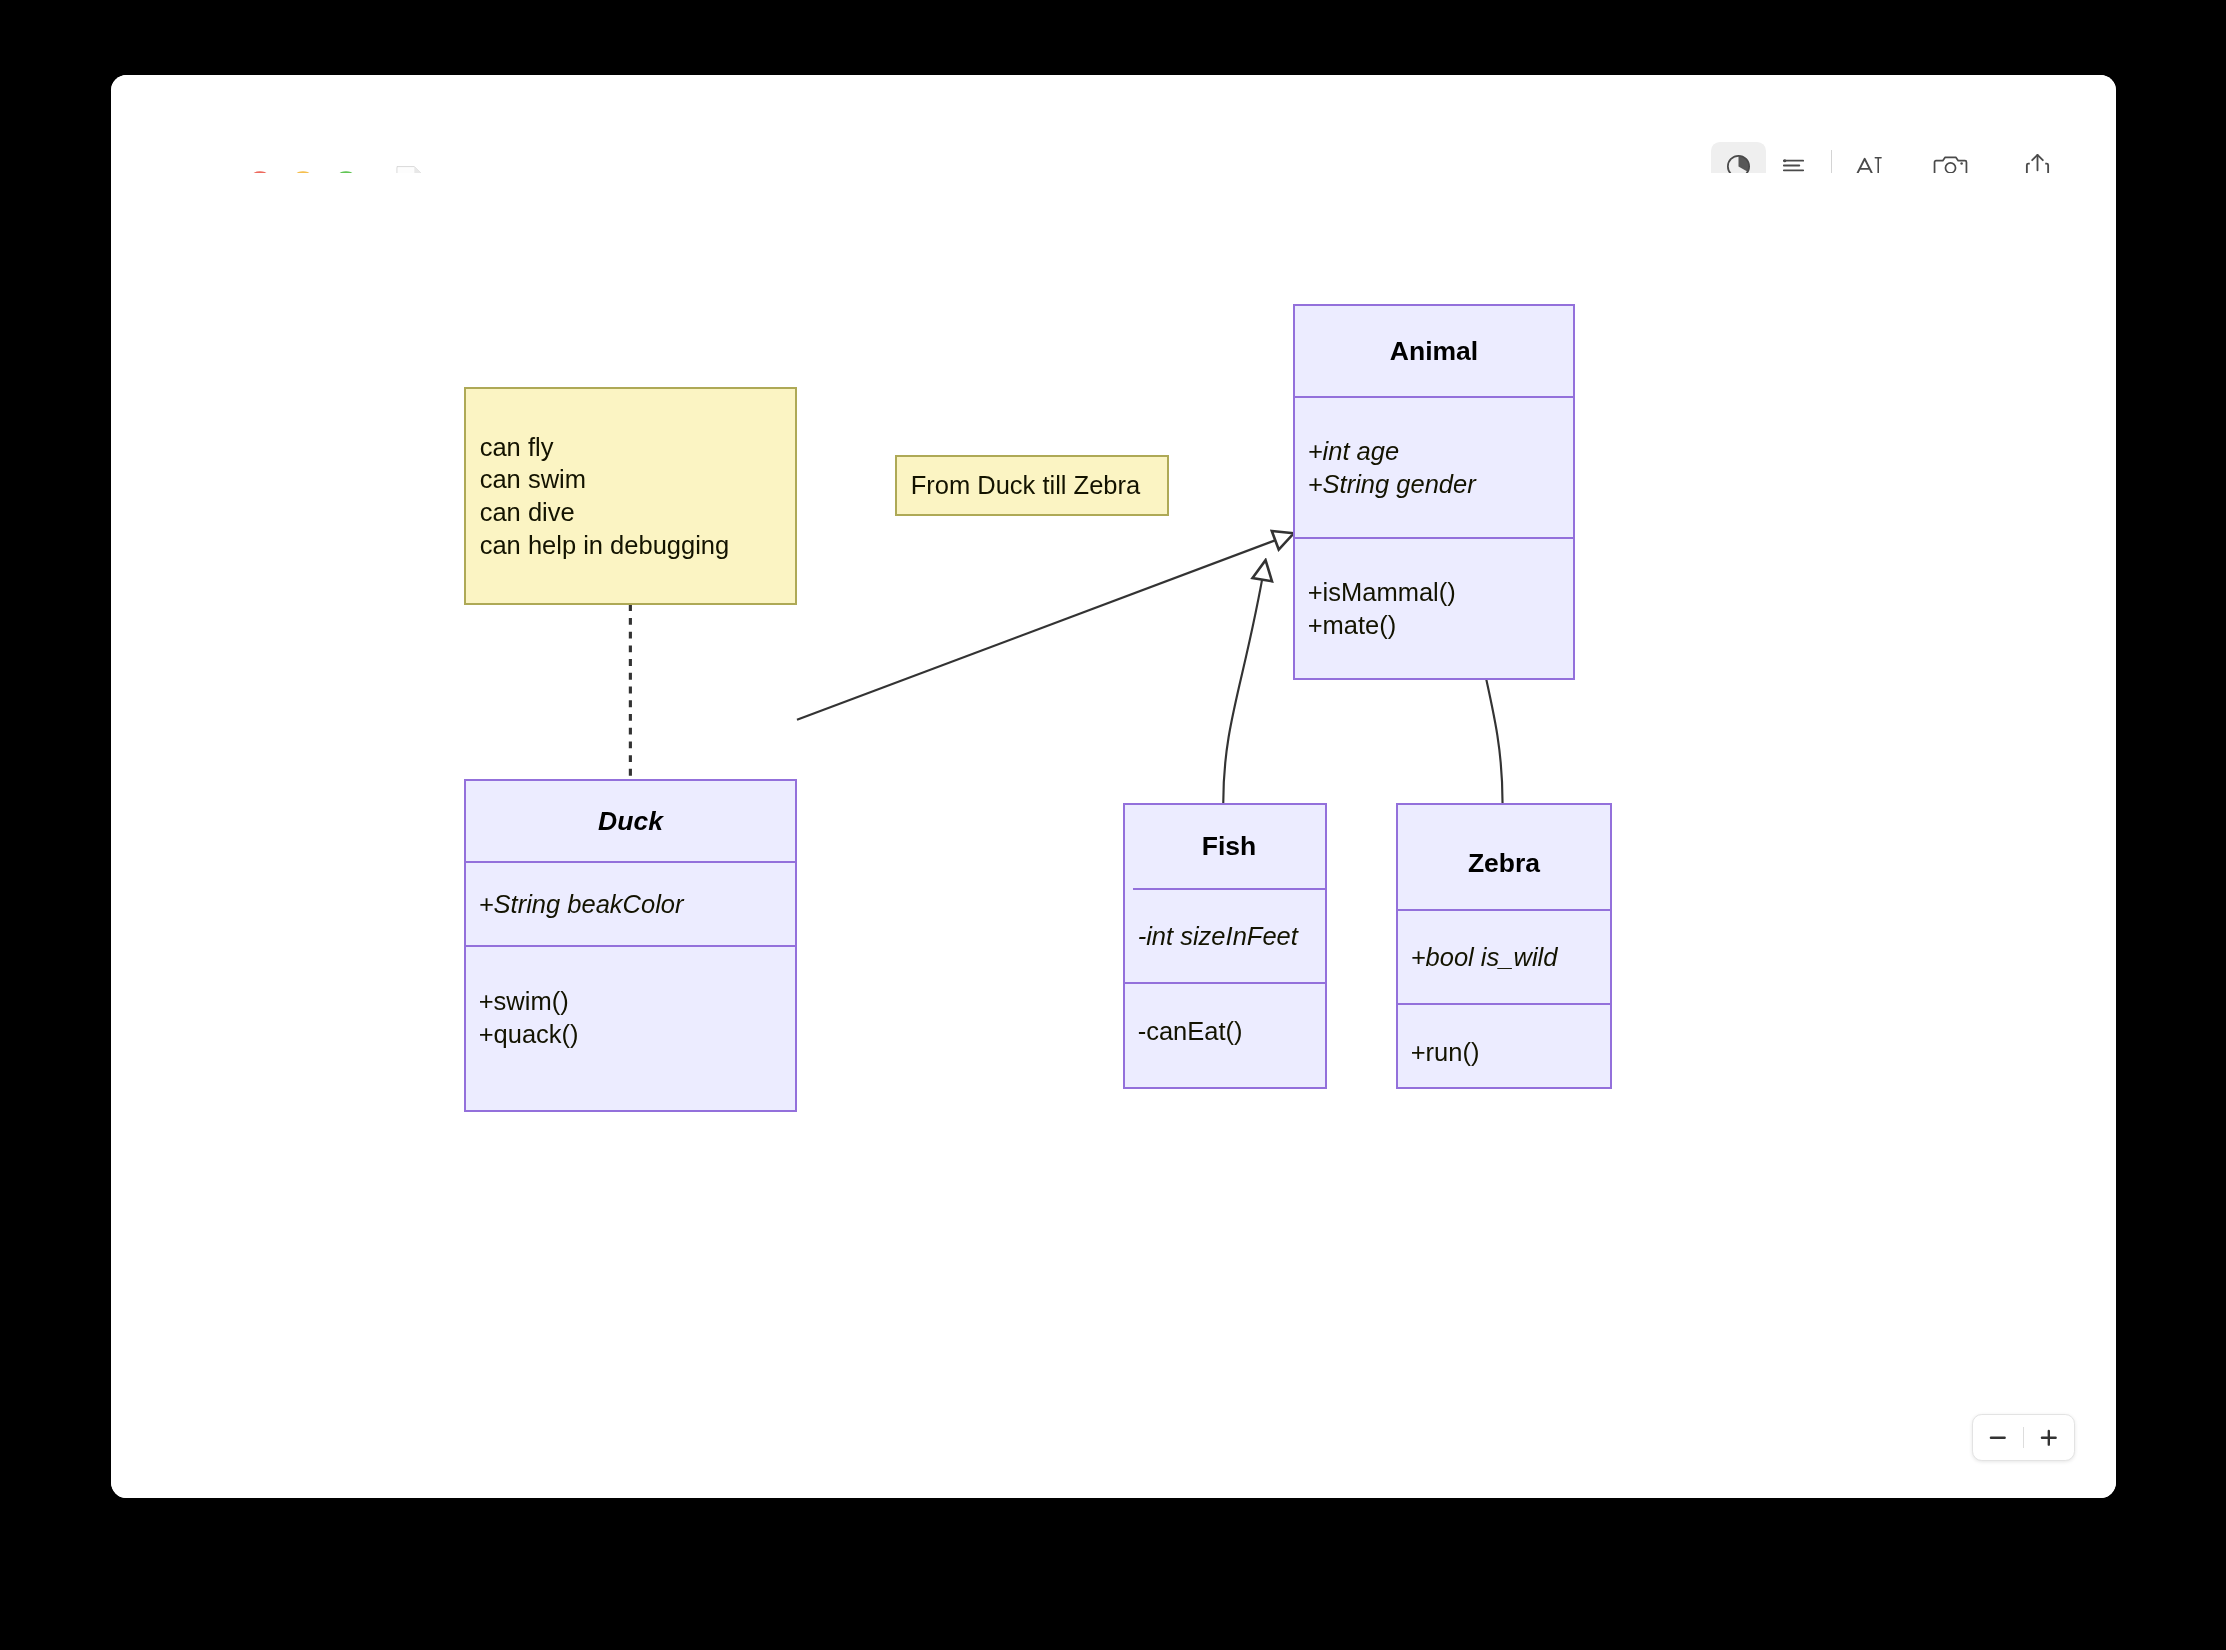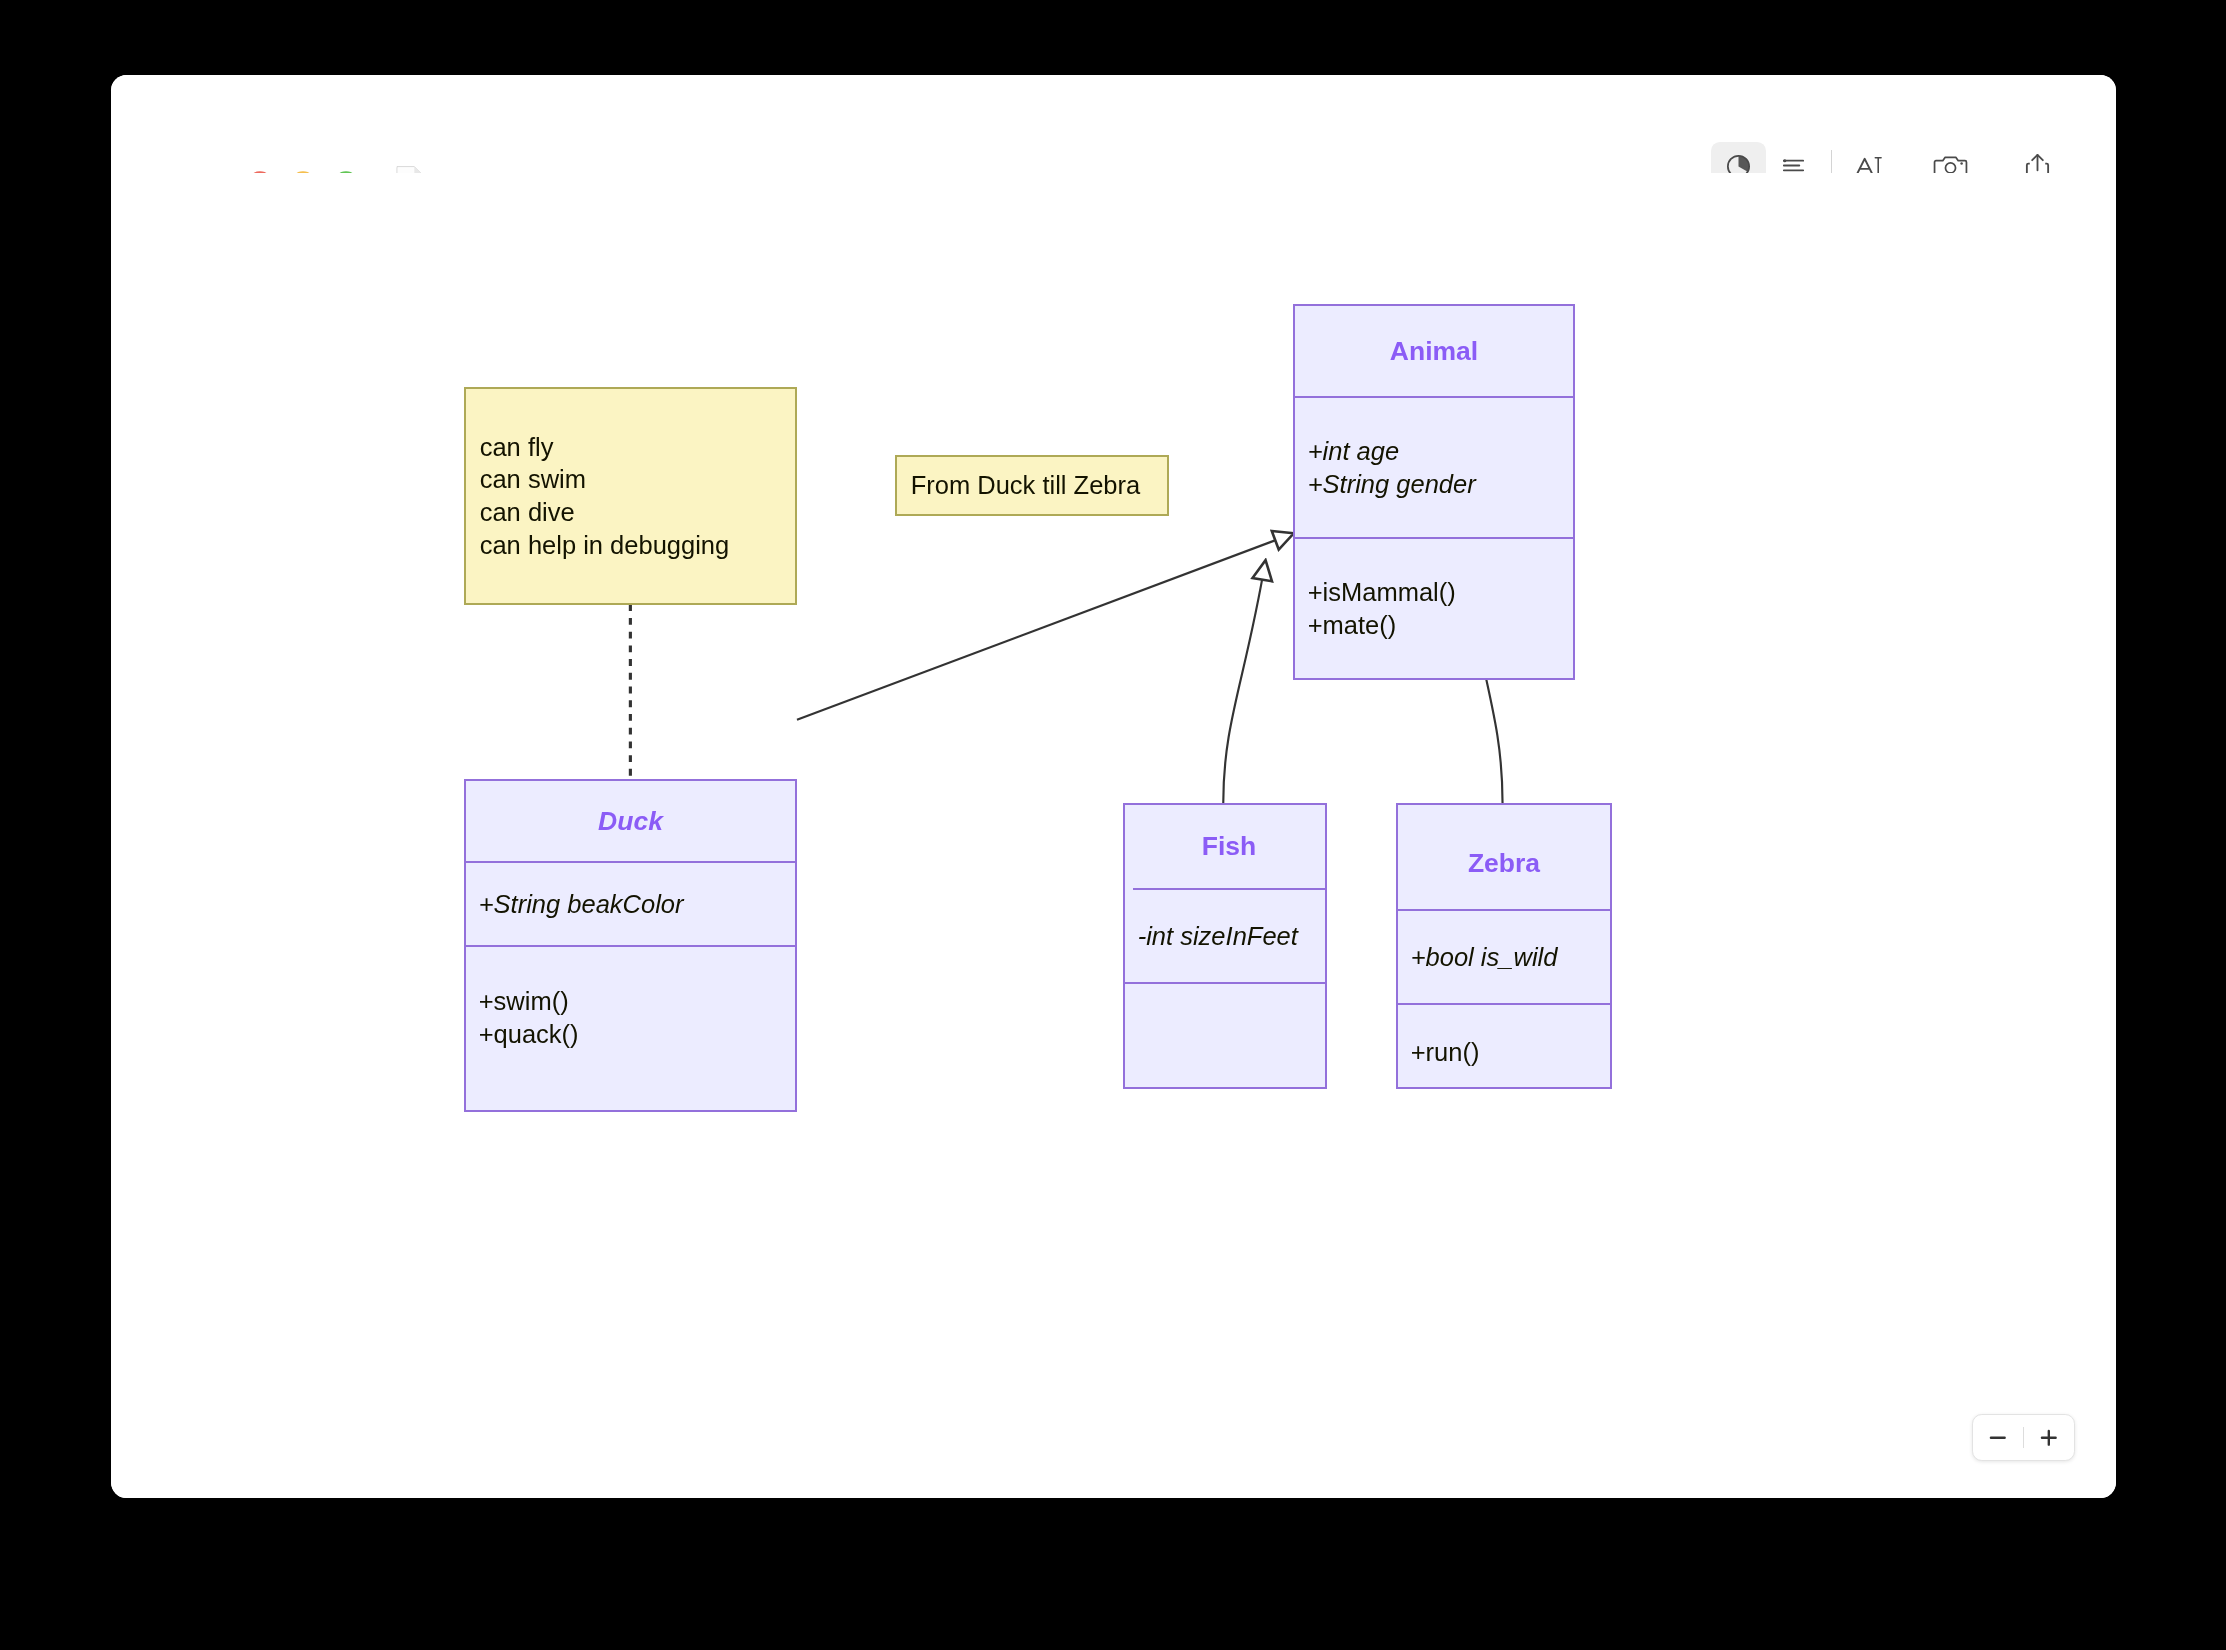--- a/index.html
+++ b/index.html
@@ -82,21 +82,21 @@
   .class-box {
     position: absolute;
     background: #ECECFF;
     border: 2px solid #9370DB;
     font-family: "Liberation Sans", sans-serif;
   }
   .cb-title {
     text-align: center;
     font-weight: bold;
     font-size: 26.5px;
-    color: #8b5cf6;
+    color: #000000;
     border-bottom: 2px solid #9370DB;
     display: flex; align-items: center; justify-content: center;
   }
   .cb-section {
     padding: 0 12.7px;
     display: flex; flex-direction: column; justify-content: center;
     color: #131300; font-size: 25.5px; line-height: 1.28;
   }
   .cb-section.divider { border-bottom: 2px solid #9370DB; font-style: italic; }
   .cb-row { white-space: nowrap; }
@@ -281,20 +281,23 @@
         <div class="cb-row">+swim()</div>
         <div class="cb-row">+quack()</div>
       </div>
     </div>
 
     <div class="class-box" style="left:1012px; top:630px; width:204px; height:286px;">
       <div class="cb-title" style="height:85px;margin-left:8px;">Fish</div>
       <div class="cb-section divider" style="height:94px;">
         <div class="cb-row">-int sizeInFeet</div>
       </div>
+      <div class="cb-section" style="height:94px;">
+        <div class="cb-row">-canEat()</div>
+      </div>
     </div>
 
     <div class="class-box" style="left:1285px; top:630px; width:216px; height:286px;">
       <div class="cb-title" style="height:94px;margin-top:12px;">Zebra</div>
       <div class="cb-section divider" style="height:94px;">
         <div class="cb-row">+bool is_wild</div>
       </div>
       <div class="cb-section" style="height:94px;">
         <div class="cb-row">+run()</div>
       </div>

